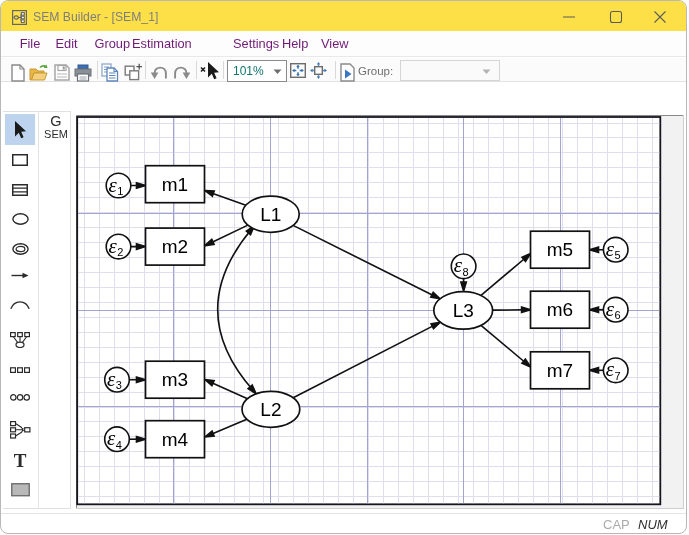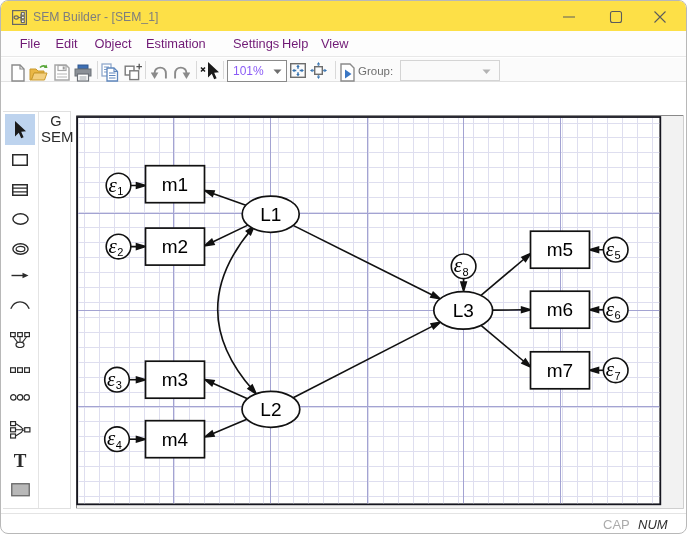--- a/index.html
+++ b/index.html
@@ -4,30 +4,30 @@
 <style>
 * { margin:0; padding:0; box-sizing:border-box; }
 html,body { width:689px; height:535px; background:#fff; font-family:"Liberation Sans",sans-serif; }
 #win { position:absolute; left:0; top:0; width:687px; height:534px; border:1px solid #b8b8b8; border-radius:8px; overflow:hidden; background:#fff; }
 #titlebar { position:absolute; left:0; top:0; width:100%; height:30px; background:#fde047;padding-left:15px; }
 #title { position:absolute; left:32px; top:8.5px; font-size:12.2px; color:#7e7e7e; }
 .menuitem { position:absolute; top:34.5px; font-size:12.8px; color:#701a75;padding-left:7px; }
 #menubar { position:absolute; left:0; top:30px; width:100%; height:26px; background:#fdfdfd; border-bottom:1px solid #e8e8e8; }
 #toolbar { position:absolute; left:0; top:57px; width:100%; height:24px; background:#fbfbfb; border-bottom:1px solid #e2e2e2; }
 .sep { position:absolute; top:60px; width:1px; height:18px; background:#d9d9d9; }
-#zoombox { position:absolute; left:226px; top:59px; width:60px; height:22px; background:#fff; border:1px solid #8a8a8a; font-size:12px; color:#8b5cf6; }
+#zoombox { position:absolute; left:226px; top:59px; width:60px; height:22px; background:#fff; border:1px solid #8a8a8a; font-size:12px; color:#0f766e; }
 #zoombox span { position:absolute; left:5px; top:3px; }
 #groupbox { position:absolute; left:399px; top:59px; width:100px; height:21px; background:#fafafa; border:1px solid #d4d4d4; }
 #grouplabel { position:absolute; left:357px; top:63.5px; font-size:11.5px; color:#6e6e6e; }
 #palette { position:absolute; left:2px; top:110px; width:68px; height:398px; background:#fff; border-top:1px solid #e0e0e0; border-bottom:1px solid #e0e0e0; border-right:1px solid #e0e0e0; }
 #paldiv { position:absolute; left:37px; top:111px; width:1px; height:396px; background:#e4e4e4; }
 #selhl { position:absolute; left:4px; top:113px; width:30px; height:31px; background:#bdd3ee; }
 #gsem { position:absolute; left:40px; top:113px; width:30px; text-align:center; color:#2b2b2b; }
 #gsem .g { font-size:14.5px; line-height:14px; }
-#gsem .s { font-size:15px; letter-spacing:0; }
+#gsem .s { font-size:11px; letter-spacing:0; }
 #canvas { position:absolute; left:75px; top:114px; width:608px; height:394px; }
 #statusline { position:absolute; left:0px; top:512px; width:100%; height:1px; background:#e4e4e4; }
 #cap { position:absolute; left:602px; top:516px; font-size:13px; color:#ababab; }
 #num { position:absolute; left:637px; top:516px; font-size:13px; color:#2f2f2f;font-style:italic; }
 svg.ic { position:absolute; }
 </style>
 </head>
 <body>
 <div id="win">
   <div id="titlebar">
@@ -46,22 +46,22 @@
     <svg class="ic" style="left:608px;top:9px" width="14" height="14" viewBox="0 0 14 14">
         <rect x="1.5" y="1.5" width="11" height="11" rx="2" fill="none" stroke="#5c5c5c" stroke-width="1.1"></rect>
       </svg>
     <svg class="ic" style="left:652px;top:9px" width="14" height="14" viewBox="0 0 14 14">
         <path d="M1.5 1.5 L12.5 12.5 M12.5 1.5 L1.5 12.5" stroke="#5c5c5c" stroke-width="1.1"></path>
       </svg>
   </div>
   <div id="menubar"></div>
   <div class="menuitem" style="left:11.7px">File</div>
   <div class="menuitem" style="left:47.5px">Edit</div>
-  <div class="menuitem" style="left:86.5px">Object</div>
-  <div class="menuitem" style="left:138px">Estimation</div>
+  <div class="menuitem" style="left:86.5px">Group</div>
+  <div class="menuitem" style="left:124px">Estimation</div>
   <div class="menuitem" style="left:225px">Settings</div>
   <div class="menuitem" style="left:274px">Help</div>
   <div class="menuitem" style="left:313px">View</div>
   <div id="toolbar"></div>
   <svg class="ic" style="left:10px;top:63px" width="14" height="18" viewBox="0 0 14 18">
       <path d="M1 1 H9 L13 5 V17 H1 Z" fill="#fff" stroke="#8a8a8a" stroke-width="1.4"></path>
       <path d="M9 1 V5 H13" fill="none" stroke="#8a8a8a" stroke-width="1.2"></path>
     </svg>
   <svg class="ic" style="left:28px;top:63px" width="21" height="18" viewBox="0 0 21 18">
       <path d="M1 5 V16 H15 L18 8 H5 L3 13 V5 H7 L9 7 H15 V8" fill="none"></path>

